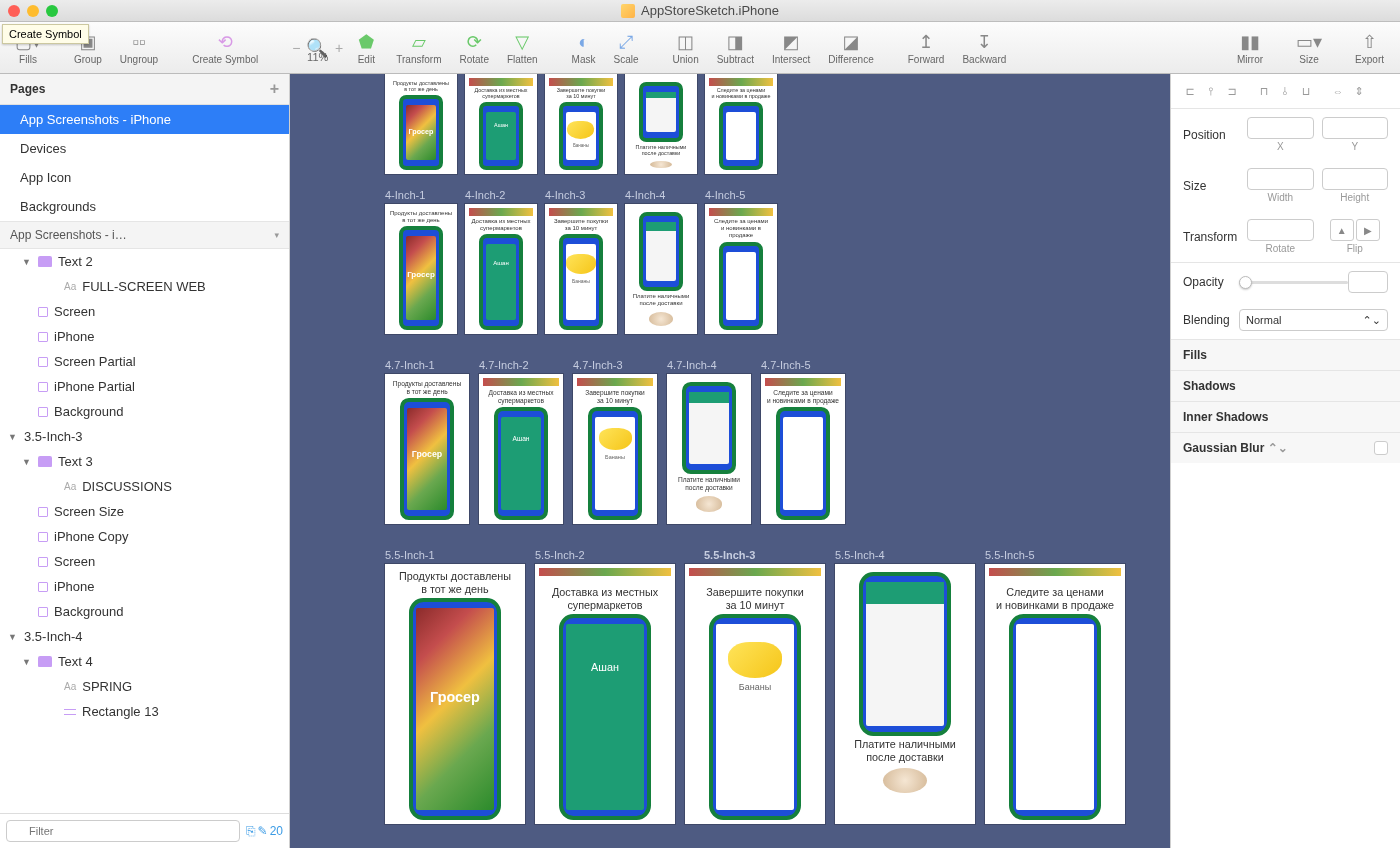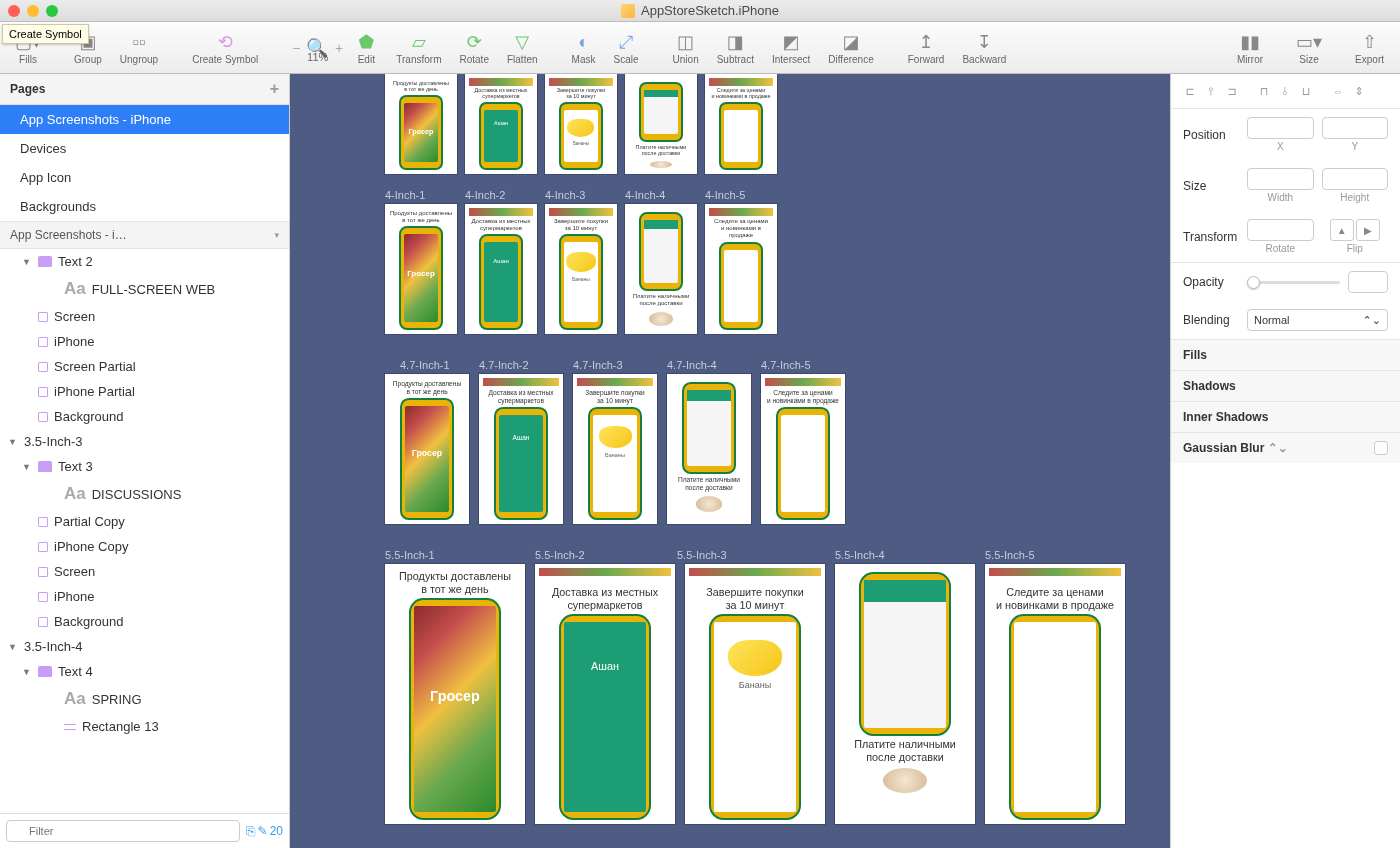--- a/index.html
+++ b/index.html
@@ -35,53 +35,53 @@
 .page-item { padding: 7px 20px; font-size: 13px; color: #333; }
 .page-item.selected { background: #2d7ef7; color: #fff; }
 .section-hdr { padding: 6px 10px; font-size: 12px; color: #555; border-top: 1px solid #e5e5e5; border-bottom: 1px solid #e5e5e5; background: #f4f4f4; display:flex; align-items:center; justify-content:space-between; }
 .section-hdr .dropdown-ic { font-size:9px; color:#999; }
 .layer-list { flex: 1; overflow-y: auto; }
 .layer-row { display: flex; align-items: center; padding: 5px 8px; font-size: 13px; color: #333; gap: 6px; }
 .layer-row.indent0 { padding-left: 8px; } .layer-row.indent1 { padding-left: 22px; } .layer-row.indent2 { padding-left: 48px; }
 .disclosure { width: 10px; font-size: 9px; color: #777; display: inline-block; }
 .folder-ic { width: 14px; height: 11px; background: #c79df5; border-radius: 2px 2px 1px 1px; position: relative; }
 .rect-ic { width: 10px; height: 10px; border: 1.5px solid #c79df5; border-radius: 1px; background: transparent; }
-.text-ic { font-weight: 700; color: #aaa; font-size: 17px; }
+.text-ic { font-weight: 400; color: #aaa; font-size: 10px; }
 .symbol-ic { width: 12px; height: 6px; border-top: 1.5px solid #c79df5; border-bottom: 1.5px solid #c79df5; }
 .filter-bar { border-top: 1px solid #ddd; padding: 6px; display:flex; align-items:center; gap:6px; }
 .filter-input { flex:1; height: 22px; border: 1px solid #ccc; border-radius: 4px; font-size: 11px; padding: 0 6px 0 22px; background: #fff; }
 .filter-extra { font-size: 12px; color: #3b9be5; display:flex; align-items:center; gap:2px; }
 
 
 .canvas { flex: 1; background: #4e5b82; position: relative; overflow: hidden; }
 .artboard { background: #fff; position: absolute; box-shadow: 0 0 0 1px rgba(0,0,0,0.2); display:flex; flex-direction:column; align-items:center; padding:4px; overflow:hidden; }
 .ab-label { position: absolute; font-size: 11px; color: #c6cde0; }
 .ab-text { font-size: 6px; color: #333; text-align:center; line-height:1.2; margin:2px 0; }
-.ab-phone { flex:1; width:70%; background:#eab308; border:2px solid #15803d; border-radius:8px; position:relative; overflow:hidden; }
+.ab-phone { flex:1; width:70%; background:#1d4ed8; border:4px solid #15803d; border-radius:8px; position:relative; overflow:hidden; }
 .ab-phone-screen { position:absolute; inset:6px 3px; background: #1d9d74; border-radius:2px; }
 .ab-phone-screen.fruits { background: linear-gradient(135deg,#8b2b2b 0%,#c44d4d 20%,#f0c040 45%,#6aa84f 70%,#2b8b2b 100%); }
 .ab-phone-screen.white { background: #fff; }
 .banana { width:40px; height:26px; background: linear-gradient(135deg,#ffe45a,#f5c518); border-radius: 40% 40% 50% 50%; margin:4px auto; }
 .eggs { width:30px; height:18px; background: radial-gradient(circle,#f5e6d3,#d4b896); border-radius: 50%; margin: 2px auto; }
 .veg-strip { position:absolute; top:0; left:0; right:0; height:8px; background: linear-gradient(90deg,#c44d4d,#6aa84f,#f0c040); }
 
 
 .right { width: 230px; background: #fff; border-left: 1px solid #cfcfcf; display: flex; flex-direction: column; overflow-y:auto; font-size:12px; }
 .align-bar { display:flex; gap:3px; padding:8px 10px; border-bottom:1px solid #e5e5e5; }
 .align-btn { width:18px; height:18px; display:flex; align-items:center; justify-content:center; border:1px solid transparent; color:#999; font-size:11px; }
 .align-sep { width:8px; }
 .prop-row { display:flex; align-items:center; padding:8px 12px; gap:8px; }
 .prop-label { width:56px; color:#333; font-size:12px; }
 .prop-fields { display:flex; gap:8px; flex:1; }
 .prop-field { flex:1; display:flex; flex-direction:column; align-items:center; gap:2px; }
 .prop-input { width:100%; height:22px; border:1px solid #ccc; border-radius:4px; background:#fff; }
 .prop-sublabel { font-size:10px; color:#999; }
 .flip-btns { display:flex; gap:2px; }
 .flip-btn { width:24px; height:22px; border:1px solid #ccc; border-radius:3px; background:#fff; display:flex; align-items:center; justify-content:center; font-size:10px; color:#888; }
-.slider-row { display:flex; align-items:center; padding:8px 12px; gap:8px; }
+.slider-row { display:flex; align-items:center; padding:8px 12px; }
 .slider-track { flex:1; height:3px; background:#ddd; border-radius:2px; position:relative; }
 .slider-thumb { position:absolute; left:0; top:-5px; width:13px; height:13px; border-radius:50%; background:#fff; border:1px solid #bbb; box-shadow:0 1px 2px rgba(0,0,0,0.2); }
 .select { flex:1; height:22px; border:1px solid #ccc; border-radius:4px; padding:0 6px; font-size:11px; display:flex; align-items:center; justify-content:space-between; color:#333; background:#fff; }
 .section-title { padding:8px 12px; font-size:12px; font-weight:600; color:#333; border-top:1px solid #e5e5e5; background:#f7f7f7; }
 .check { width:14px; height:14px; border:1px solid #ccc; background:#fff; border-radius:3px; }
 </style>
 </head>
 <body>
 
 <div class="titlebar">
@@ -256,21 +256,21 @@
           <span>Text 3</span>
         </div>
         <div class="layer-row indent2">
           <span class="disclosure"></span>
           <span class="text-ic">Aa</span>
           <span>DISCUSSIONS</span>
         </div>
         <div class="layer-row indent1">
           <span class="disclosure"></span>
           <span class="rect-ic"></span>
-          <span>Partial Copy</span>
+          <span>Screen Size</span>
         </div>
         <div class="layer-row indent1">
           <span class="disclosure"></span>
           <span class="rect-ic"></span>
           <span>iPhone Copy</span>
         </div>
         <div class="layer-row indent1">
           <span class="disclosure"></span>
           <span class="rect-ic"></span>
           <span>Screen</span>
@@ -420,21 +420,21 @@
       <div class="ab-label" style="left: 415px; top: 115px;">4-Inch-5</div>
       <div class="artboard" style="left: 415px; top: 130px; width: 72px; height: 130px;">
         <div style="display: flex; flex-direction: column; align-items: center; width: 100%; height: 100%; position: relative;">
           <div class="veg-strip"></div>
           <div class="ab-text" style="margin-top:10px;font-size:6px">Следите за ценами<br>и новинками в продаже</div>
           <div class="ab-phone" style="border-radius:8px">
             <div class="ab-phone-screen white"></div>
           </div>
         </div>
       </div>
-      <div class="ab-label" style="left: 110px; top: 285px;">4.7-Inch-1</div>
+      <div class="ab-label" style="left: 95px; top: 285px;">4.7-Inch-1</div>
       <div class="artboard" style="left: 95px; top: 300px; width: 84px; height: 150px;">
         <div style="display: flex; flex-direction: column; align-items: center; width: 100%; height: 100%; position: relative;">
           <div class="ab-text" style="font-size:6.6000000000000005px">Продукты доставлены<br>в тот же день</div>
           <div class="ab-phone" style="border-radius:8.8px">
             <div class="ab-phone-screen fruits">
               <div style="position:absolute;top:40%;width:100%;text-align:center;color:#fff;font-size:8.8px;font-weight:600">Гросер</div>
             </div>
           </div>
         </div>
       </div>
@@ -501,21 +501,21 @@
         <div style="display: flex; flex-direction: column; align-items: center; width: 100%; height: 100%; position: relative;">
           <div class="veg-strip"></div>
           <div class="ab-text" style="margin-top:18px;font-size:10.8px">Доставка из местных<br>супермаркетов</div>
           <div class="ab-phone" style="border-radius:14.4px">
             <div class="ab-phone-screen" style="background:#1d9d74">
               <div style="position:absolute;top:20%;width:100%;text-align:center;color:#fff;font-size:10.8px">Ашан</div>
             </div>
           </div>
         </div>
       </div>
-      <div class="ab-label" style="left: 387px; top: 475px;">5.5-Inch-3</div>
+      <div class="ab-label" style="left: 414px; top: 475px; font-weight: bold;">5.5-Inch-3</div>
       <div class="artboard" style="left: 395px; top: 490px; width: 140px; height: 260px;">
         <div style="display: flex; flex-direction: column; align-items: center; width: 100%; height: 100%; position: relative;">
           <div class="veg-strip"></div>
           <div class="ab-text" style="margin-top:18px;font-size:10.8px">Завершите покупки<br>за 10 минут</div>
           <div class="ab-phone" style="border-radius:14.4px">
             <div class="ab-phone-screen white">
               <div class="banana" style="width:54px;height:36px;margin-top:18px"></div>
               <div style="text-align:center;font-size:9px;color:#666">Бананы</div>
             </div>
           </div>

